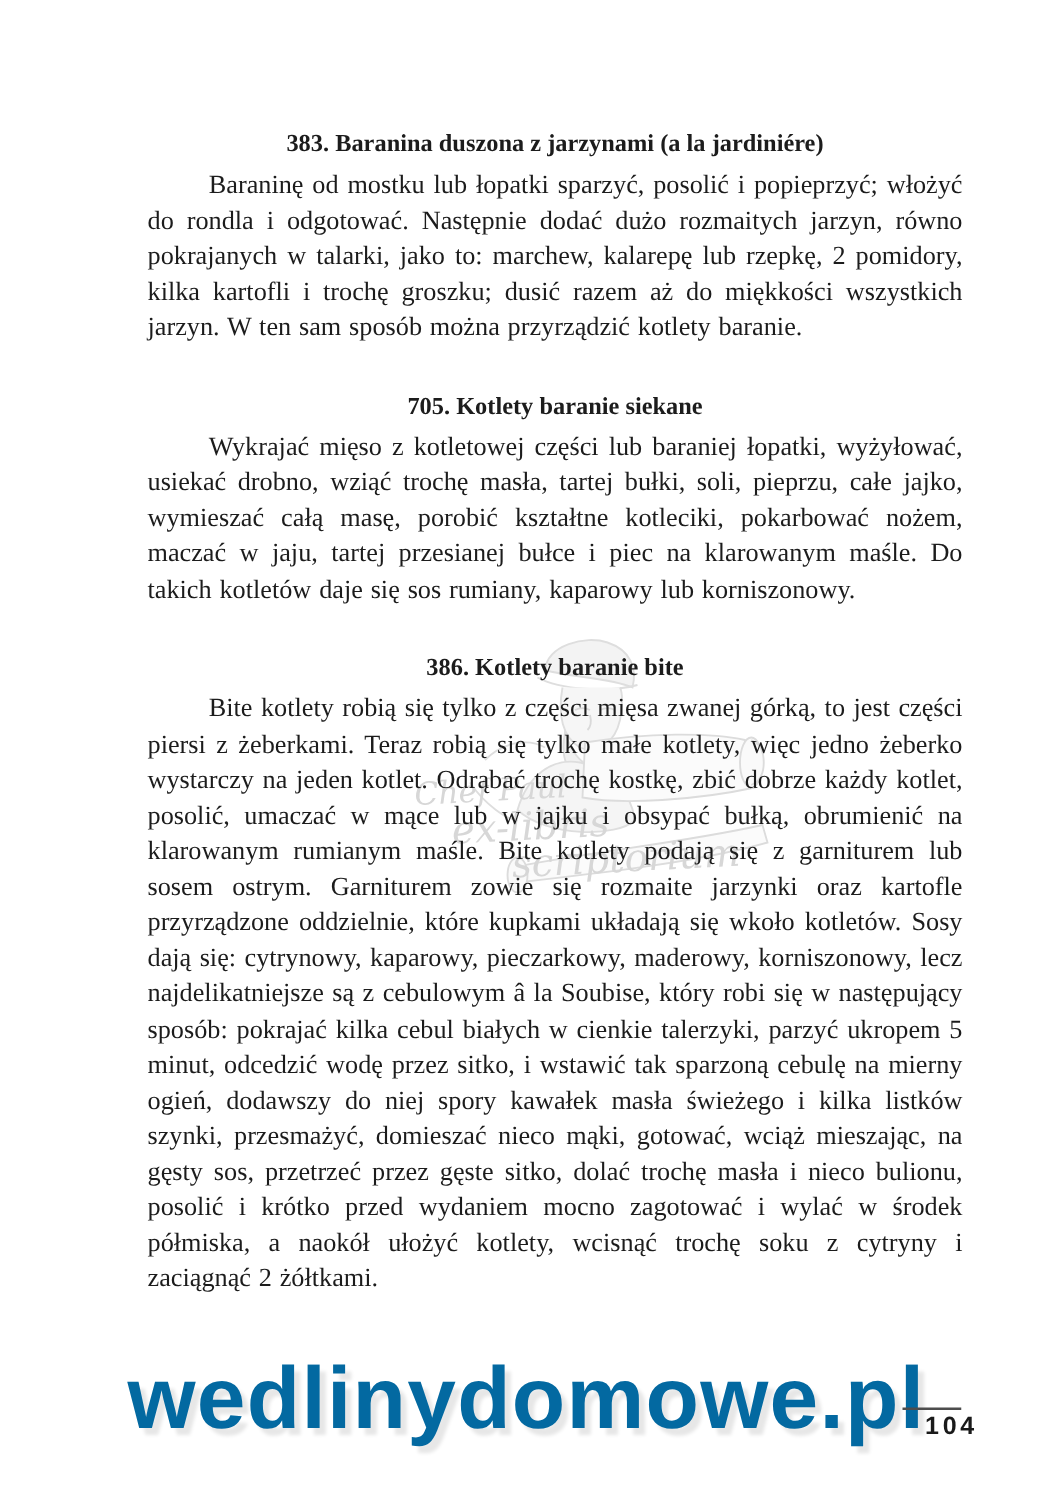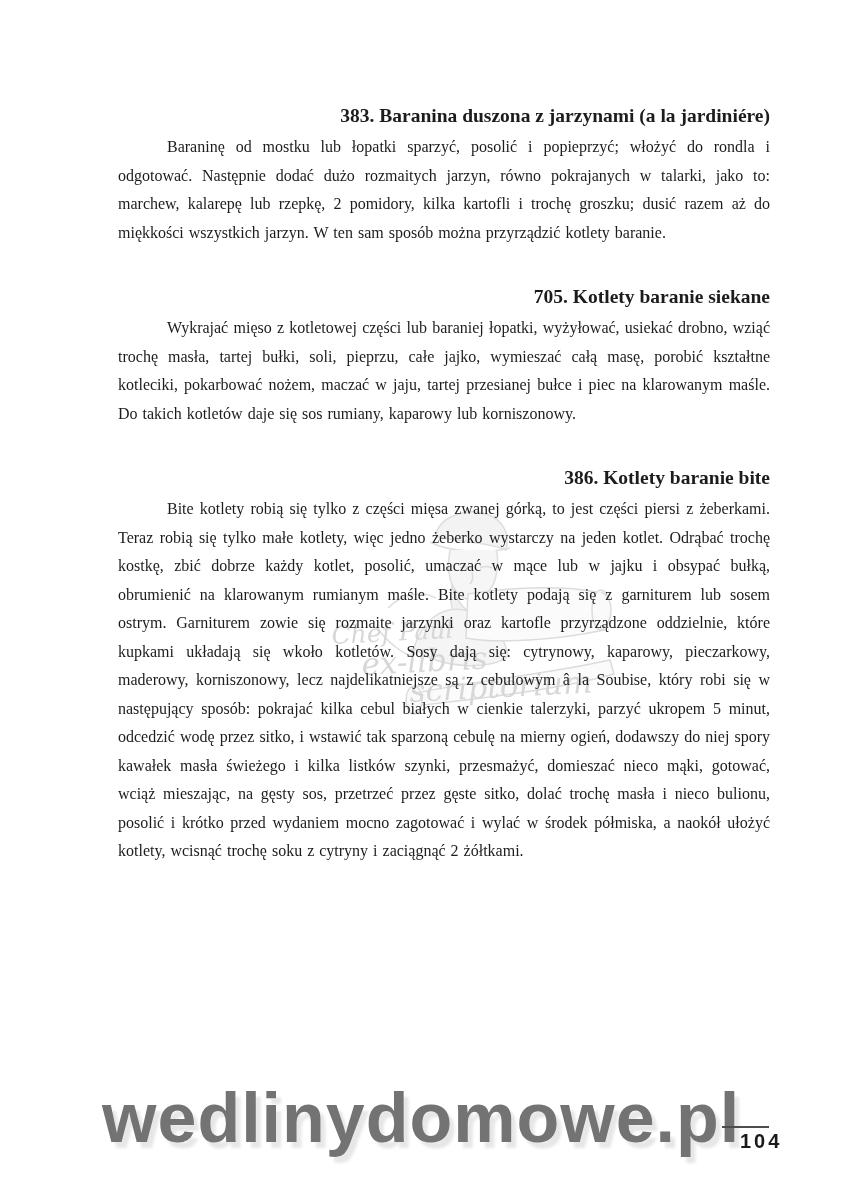--- a/index.html
+++ b/index.html
@@ -20,24 +20,24 @@
     left: 118px;
     top: 101px;
     width: 652px;
     color: #1c1c1c;
   }
   .recipe-heading {
     font-size: 19.5px;
     line-height: 29px;
     font-weight: bold;
     margin: 0 0 3px 0;
-    text-align: right;
+    text-align: center;
   }
   .recipe-body {
-    font-size: 16px;
+    font-size: 21px;
     line-height: 28.5px;
     margin: 0 0 35px 0;
     text-align: justify;
     text-indent: 49px;
     word-spacing: 1px;
   }
   section:last-child .recipe-body { margin-bottom: 0; }
 
   
   .wm-center {
@@ -60,21 +60,21 @@
   
   .wm-bottom {
     position: absolute;
     left: 102px;
     top: 1078px;
     width: 700px;
     font-family: "Liberation Sans", sans-serif;
     font-weight: bold;
     font-size: 70px;
     letter-spacing: 1px;
-    color: #737373;
+    color: #0369a1;
     text-shadow: 5px 6px 3px #e7e7e7;
     z-index: 1;
     white-space: nowrap;
   }
 
   .pagenum-rule {
     position: absolute;
     left: 722px;
     top: 1126px;
     width: 47px;

